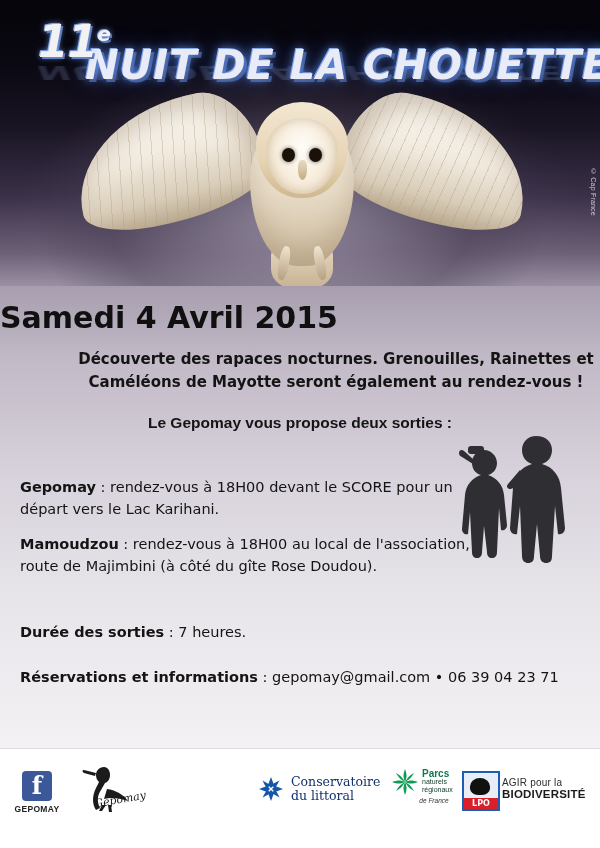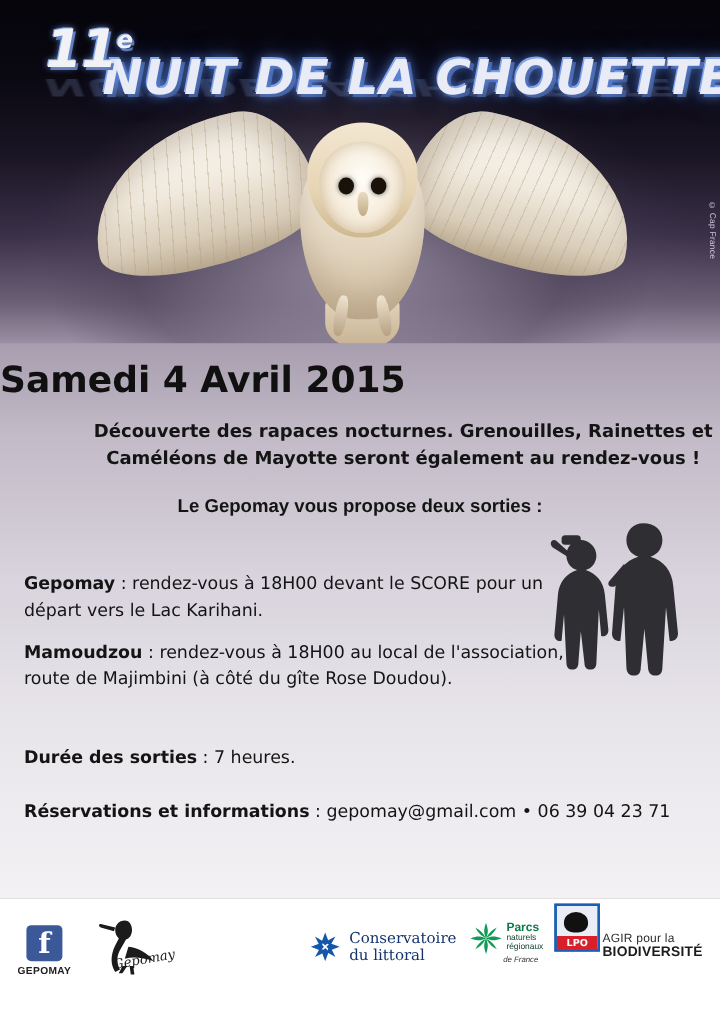--- a/index.html
+++ b/index.html
@@ -396,21 +396,21 @@
   .parcs-star { width: 26px; height: 26px; flex: 0 0 26px; }
   .parcs-text {
     text-align: left;
     font-size: 7px;
     line-height: 8px;
     color: #14402a;
   }
   .parcs-text .p1 { font-size: 10px; font-weight: bold; color: #0f7a4a; }
   .parcs-sub { font-size: 6.5px; font-style: italic; color: #333; margin-top: 2px; }
 
-  .logo-lpo { left: 462px; top: 4px; width: 21px; }
+  .logo-lpo { left: 462px; top: 22px; width: 21px; }
   .lpo-box {
     width: 34px; height: 36px;
     background: #1a5fb4;
     border: 2px solid #1a5fb4;
     position: relative;
     overflow: hidden;
   }
   .lpo-box .sky { position: absolute; inset: 0; background: #e9eef6; }
   .lpo-box .bird {
     position: absolute; left: 6px; top: 5px;

